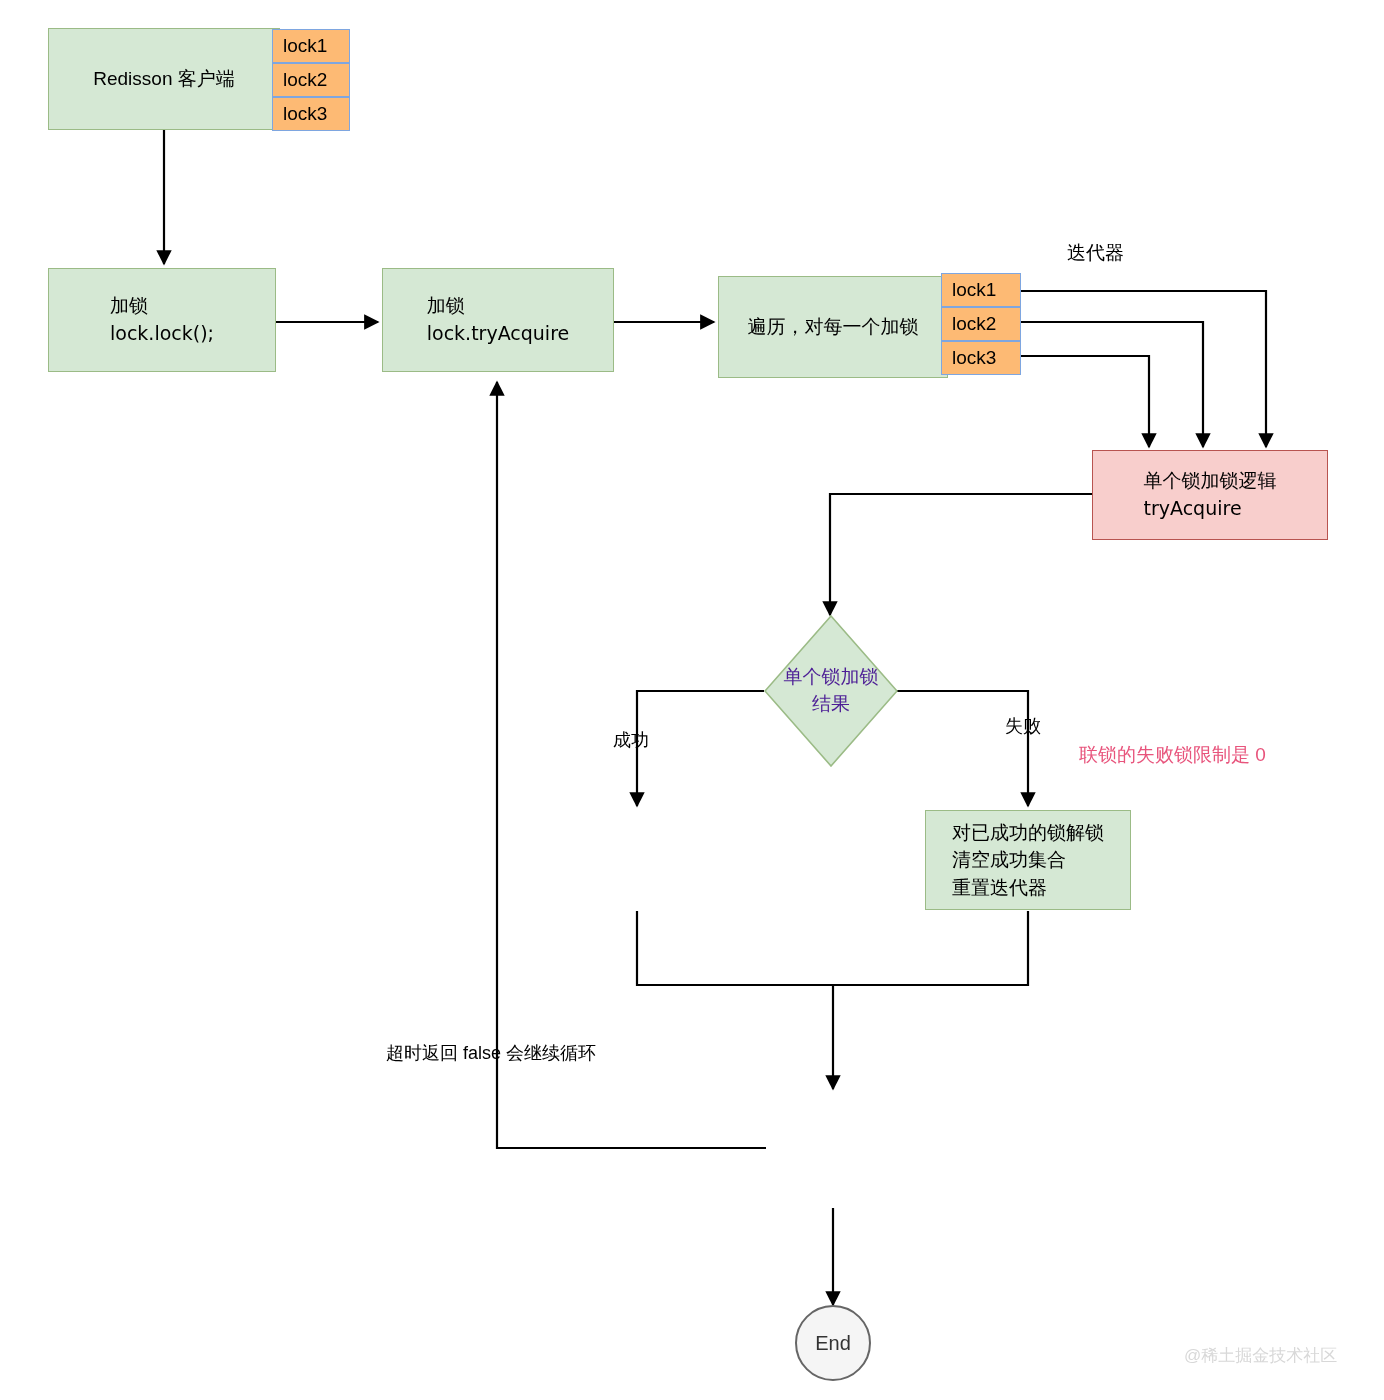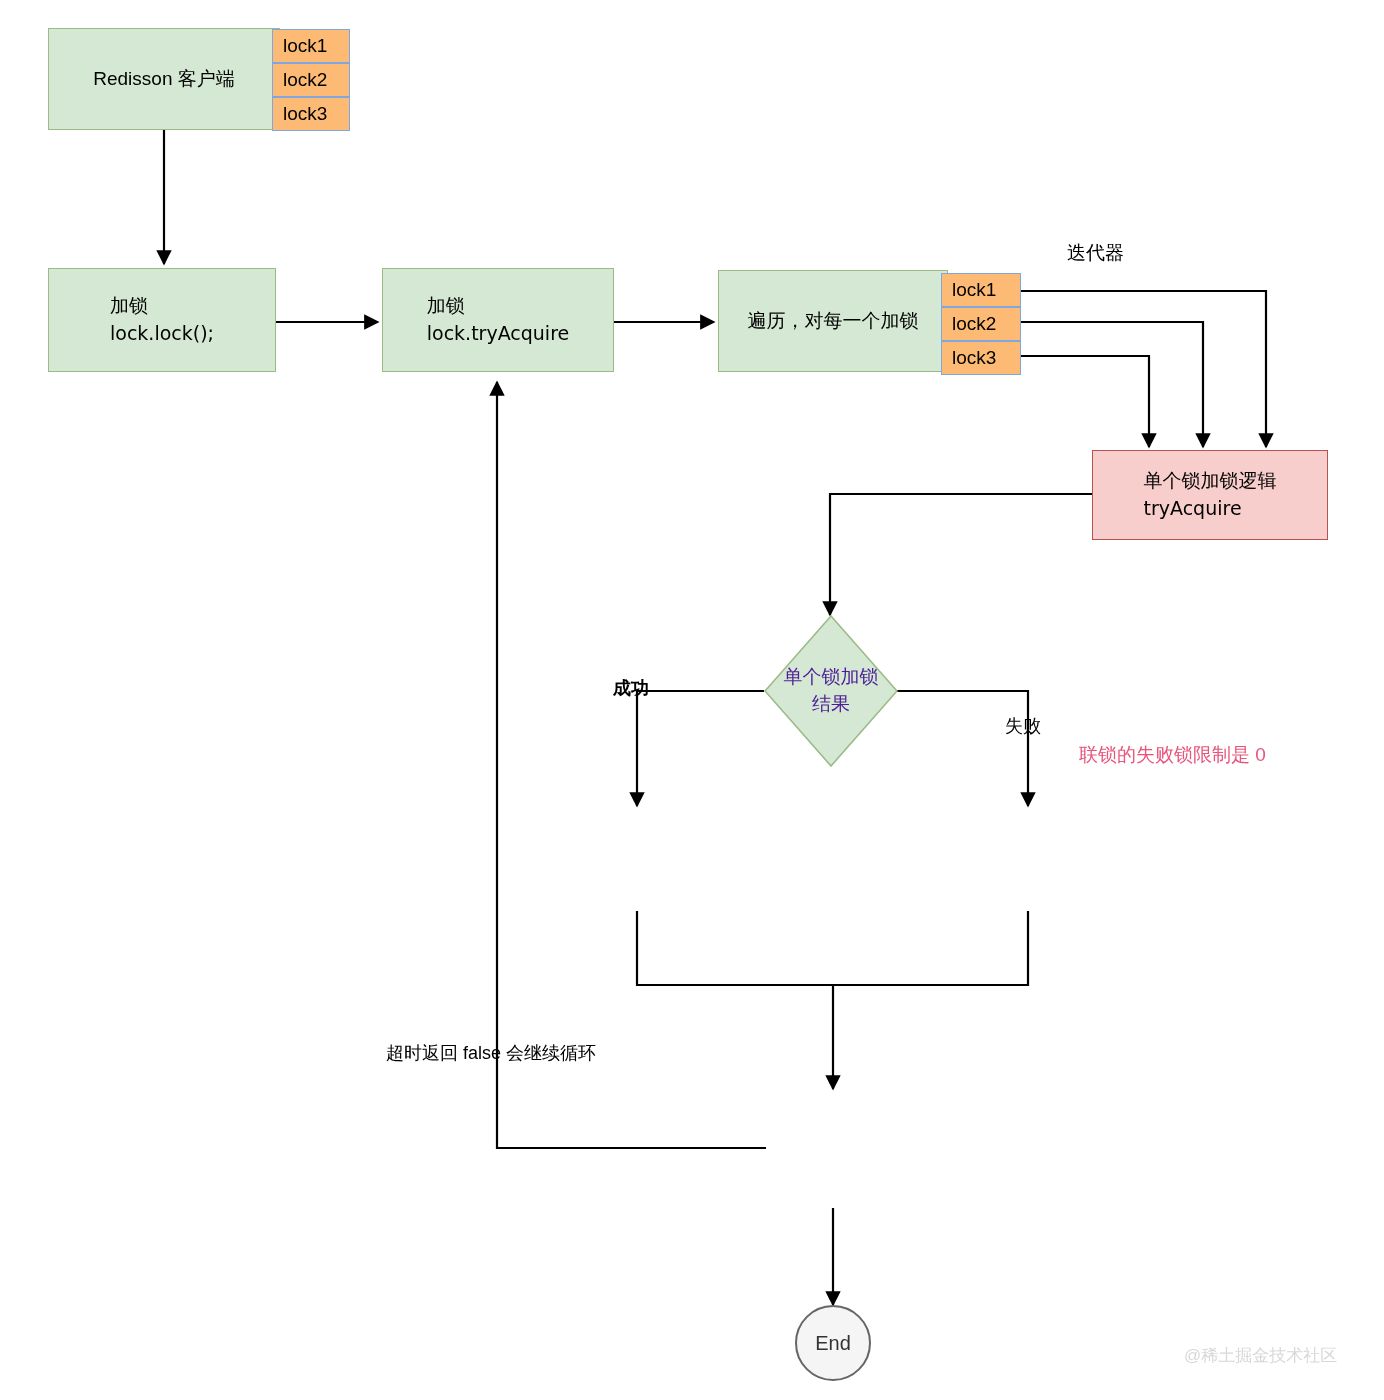--- a/index.html
+++ b/index.html
@@ -180,21 +180,21 @@
   <div class="node proc" style="left:48px; top:268px; width:228px; height:104px;">
     <span class="mono-ish">加锁
 lock.lock();</span>
   </div>
 
   <div class="node proc" style="left:382px; top:268px; width:232px; height:104px;">
     <span class="mono-ish">加锁
 lock.tryAcquire</span>
   </div>
 
-  <div class="node proc" style="left:718px; top:270px; width:230px; height:102px;">
+  <div class="node proc" style="left:718px; top:276px; width:230px; height:102px;">
     <span>遍历，对每一个加锁</span>
   </div>
   <div class="lockcell" style="left:941px; top:273px; width:80px; height:34px;">
     <span>lock1</span>
   </div>
   <div class="lockcell" style="left:941px; top:307px; width:80px; height:34px;">
     <span>lock2</span>
   </div>
   <div class="lockcell" style="left:941px; top:341px; width:80px; height:34px;">
     <span>lock3</span>
@@ -209,26 +209,31 @@
 
 
   <div class="diamond-wrap" style="left:764px; top:615px; width:134px; height:152px;">
     <svg width="134" height="152" viewBox="0 0 134 152">
       <polygon points="67,1 133,76 67,151 1,76" fill="#d5e8d4" stroke="#9bbb86" stroke-width="1.6"></polygon>
     </svg>
     <div class="diamond-label">单个锁加锁
 结果</div>
   </div>
 
-  <div class="edge-label" style="left:613px; top:676px;font-weight:bold;">成功</div>
+  <div class="edge-label" style="left:613px; top:728px;">成功</div>
   <div class="edge-label" style="left:1005px; top:714px;">失败</div>
 
   <div class="note-pink" style="left:1079px; top:741px;">联锁的失败锁限制是 0</div>
 
 
+  <div class="node proc" style="left:925px; top:810px; width:206px; height:100px;">
+    <span>对已成功的锁解锁
+清空成功集合
+重置迭代器</span>
+  </div>
 
   <div class="edge-label" style="left:386px; top:1041px;">超时返回 false 会继续循环</div>
 
 
   <div class="endnode" style="left:795px; top:1305px; width:76px; height:76px;">
     <span>End</span>
   </div>
 
   <div class="watermark" style="left:1184px; top:1344px;">@稀土掘金技术社区</div>
 

